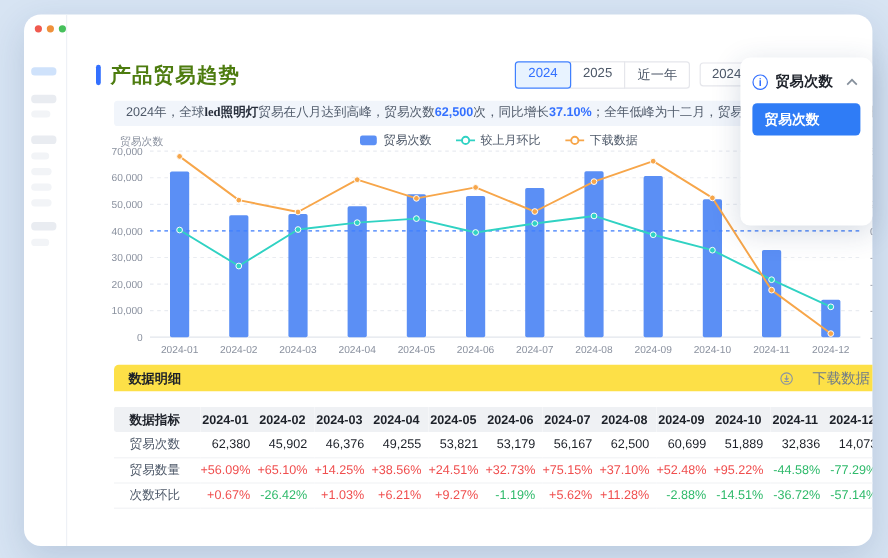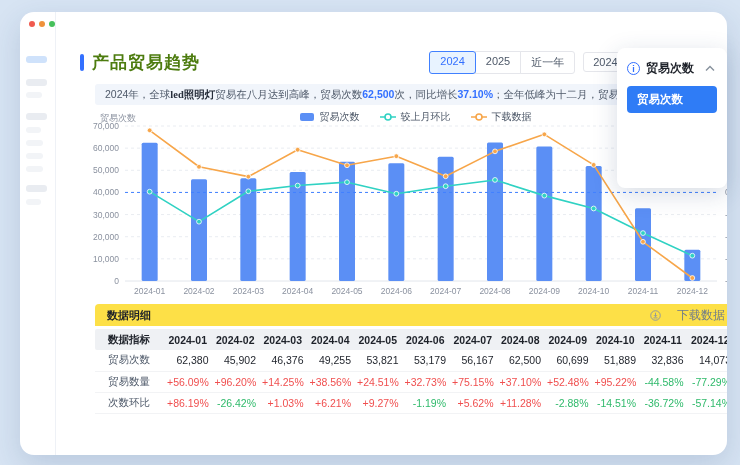--- a/index.html
+++ b/index.html
@@ -46,21 +46,21 @@
   .legend { position:absolute; left:0; top:4px; width:100%; display:flex; justify-content:center; gap:20px; align-items:center; }
   .legend-item { display:flex; align-items:center; gap:5px; font-size:10px; color:#4e5969; cursor:pointer; }
   .axis-name { position:absolute; left:20px; top:6px; font-size:9px; color:#8a919f; }
   #chart-svg { position:absolute; left:0; top:0; }
 
   
   .table-sec { position:absolute; left:38px; top:292px; width:642px; }
   .sec-band { height:22px; background:#fde047; border-radius:4px 4px 0 0; display:flex; align-items:center; padding:0 12px; }
   .sec-title { font-size:11px; font-weight:bold; color:#1d2129; }
   .dl-btn { margin-left:auto; display:flex; align-items:center; gap:16px; font-size:12px; color:#6f7b8a; cursor:pointer; }
-  table { width:100%; border-collapse:collapse; table-layout:fixed; margin-top:3px; }
+  table { width:100%; border-collapse:collapse; table-layout:fixed; margin-top:13px; }
   th,td { font-size:10.5px; height:21px; padding:0 6px 0 0; text-align:right; white-space:nowrap; overflow:hidden; }
   thead th { background:#eff1f4; color:#1d2129; font-weight:bold; text-align:center; }
   thead th:first-child { text-align:left; padding-left:13px; border-radius:2px 0 0 2px; }
   thead th:last-child { border-radius:0 2px 2px 0; }
   tbody td:first-child { text-align:left; padding-left:13px; color:#4e5969; }
   tbody td { color:#1d2129; border-bottom:1px solid #f2f3f5; }
   td.red { color:#f04f4f; } td.green { color:#2fba6b; }
 
   
   .panel { position:absolute; left:617px; top:48px; width:110px; height:140px; background:#fff; border-radius:8px;
@@ -264,35 +264,35 @@
                 <td>56,167</td>
                 <td>62,500</td>
                 <td>60,699</td>
                 <td>51,889</td>
                 <td>32,836</td>
                 <td>14,073</td>
               </tr>
               <tr>
                 <td>贸易数量</td>
                 <td class="red">+56.09%</td>
-                <td class="red">+96.20%</td>
+                <td class="red">+65.10%</td>
                 <td class="red">+14.25%</td>
                 <td class="red">+38.56%</td>
                 <td class="red">+24.51%</td>
                 <td class="red">+32.73%</td>
                 <td class="red">+75.15%</td>
                 <td class="red">+37.10%</td>
                 <td class="red">+52.48%</td>
                 <td class="red">+95.22%</td>
                 <td class="green">-44.58%</td>
                 <td class="green">-77.29%</td>
               </tr>
               <tr>
                 <td>次数环比</td>
-                <td class="red">+86.19%</td>
+                <td class="red">+0.67%</td>
                 <td class="green">-26.42%</td>
                 <td class="red">+1.03%</td>
                 <td class="red">+6.21%</td>
                 <td class="red">+9.27%</td>
                 <td class="green">-1.19%</td>
                 <td class="red">+5.62%</td>
                 <td class="red">+11.28%</td>
                 <td class="green">-2.88%</td>
                 <td class="green">-14.51%</td>
                 <td class="green">-36.72%</td>

